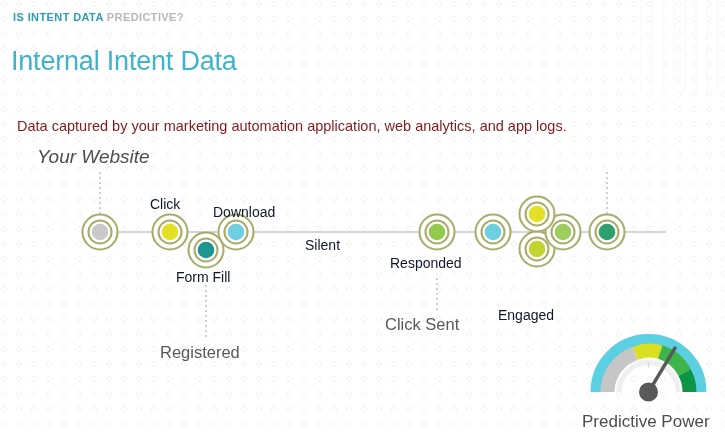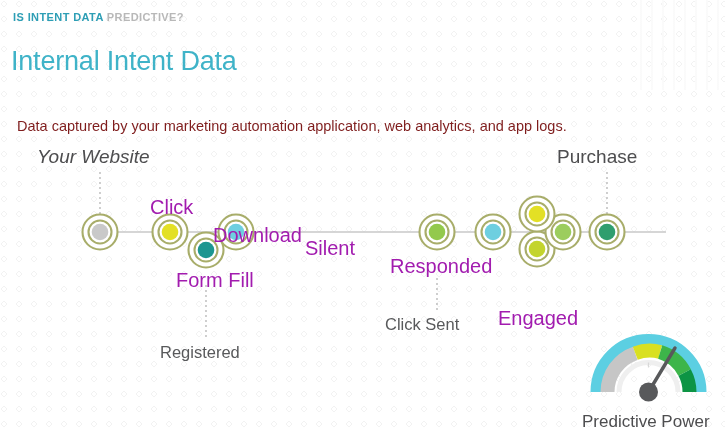--- a/index.html
+++ b/index.html
@@ -71,21 +71,21 @@
   #diagram svg { display: block; }
 
   .dlabel {
     position: absolute;
     color: #58595b;
     white-space: nowrap;
     font-family: "Liberation Sans", sans-serif;
   }
   .lbl-xl { font-size: 19px; color: #4d4d4f; }
   .lbl-lg { font-size: 16.5px; color: #58595b; }
-  .lbl-md { font-size: 20px; color: #a21caf; }
+  .lbl-md { font-size: 14px; color: #0f172a; }
 
   
   #gauge-wrap {
     position: absolute;
     left: 586px; top: 322px;
     width: 125px; height: 110px;
   }
   #gauge-label {
     position: absolute;
     left: 582px; top: 398px;
@@ -180,33 +180,32 @@
         <circle cx="607" cy="122" r="8.3" fill="#2f9e6e"></circle>
       </g>
     </svg>
 
     <span class="dlabel lbl-xl" style="left:37px; top:36px;font-style:italic;">Your Website</span>
 
     <span class="dlabel lbl-md" style="left:150px; top:86px;">Click</span>
 
     <span class="dlabel lbl-md" style="left:176px; top:159px;text-align:right;">Form Fill</span>
 
-    <span class="dlabel lbl-md" style="left:213px; top:94px;margin-top:20px;">Download</span>
+    <span class="dlabel lbl-md" style="left:213px; top:94px;">Download</span>
 
     <span class="dlabel lbl-lg" style="left:160px; top:233px;text-align:center;">Registered</span>
 
     <span class="dlabel lbl-md" style="left:305px; top:127px;">Silent</span>
 
     <span class="dlabel lbl-md" style="left:390px; top:145px;">Responded</span>
 
     <span class="dlabel lbl-lg" style="left:385px; top:205px;">Click Sent</span>
 
     <span class="dlabel lbl-md" style="left:498px; top:164px;margin-top:33px;">Engaged</span>
 
-    <span class="dlabel lbl-xl" style="left:557px; top:36px;">Purchase</span>
   </div>
 
   <div id="gauge-wrap">
     <svg width="125" height="82" viewBox="0 0 125 82">
 
       <path d="M 10 70 A 52.5 52.5 0 0 1 115 70" fill="none" stroke="#5ccfe2" stroke-width="11"></path>
 
       <path d="M 21.5 70 A 41 41 0 0 1 49.3 31.3" fill="none" stroke="#c6c6c6" stroke-width="14"></path>
 
       <path d="M 49.3 31.3 A 41 41 0 0 1 74.2 30.0" fill="none" stroke="#d9e021" stroke-width="14"></path>

